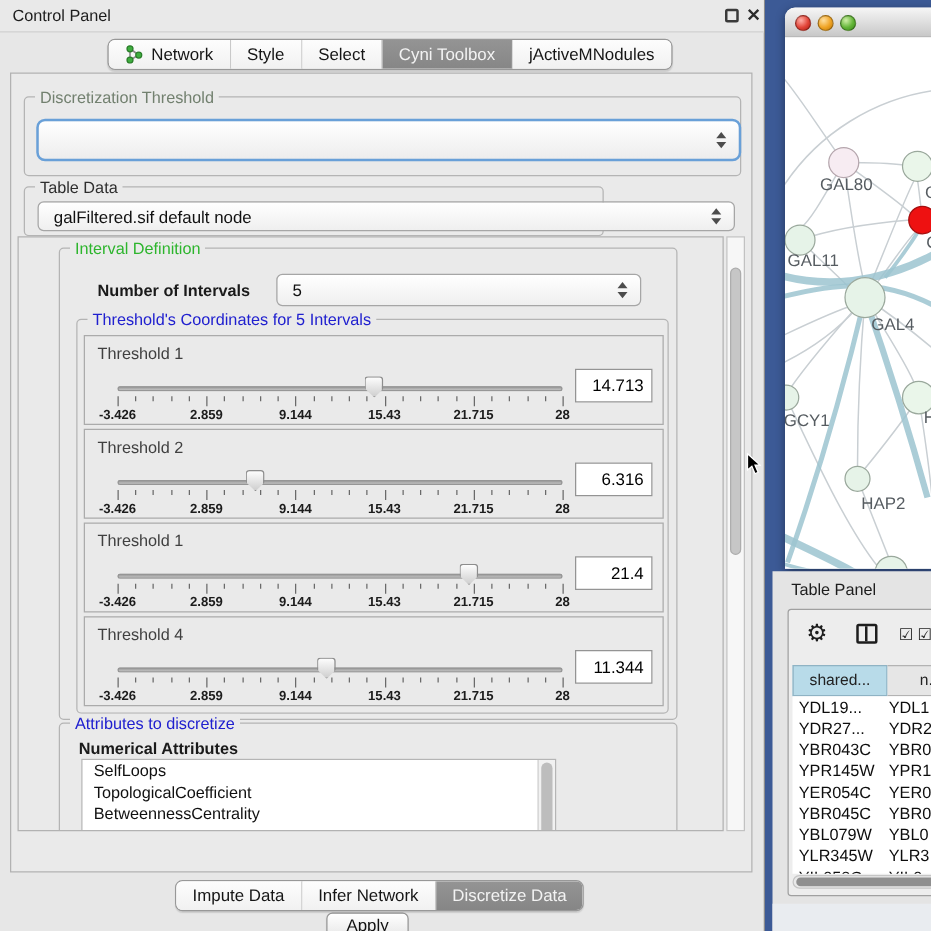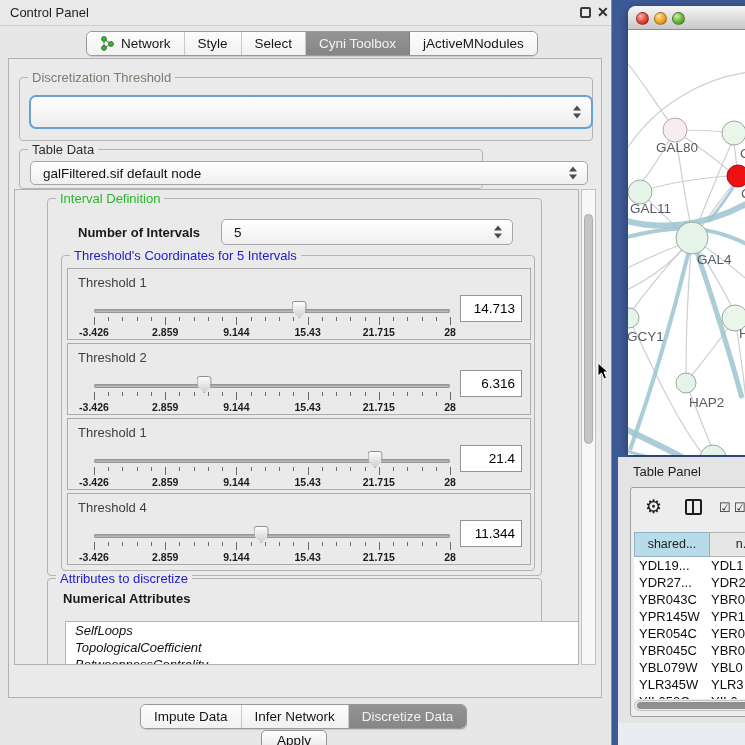--- a/index.html
+++ b/index.html
@@ -46,21 +46,21 @@
   
   .thrbox{position:absolute;left:5px;width:464px;height:72px;border:1px solid #ababab;background:#eaeaea;}
   .thrlab{position:absolute;left:10px;top:6px;font-weight:normal;font-size:13px;color:#404040;}
   .track{position:absolute;left:26px;top:40px;width:356px;height:4px;border-radius:3px;background:linear-gradient(#8f8f8f,#d2d2d2);box-shadow:inset 0 0 0 1px #969696;}
   .thumb{position:absolute;top:32px;width:15px;height:17px;transform:translateX(-50%);background:linear-gradient(#fdfdfd,#cfcfcf);border:1px solid #8d8d8d;border-radius:3px 3px 0 0;clip-path:polygon(0 0,100% 0,100% 58%,50% 100%,0 58%);}
   .tick{position:absolute;top:48px;width:1px;height:4px;background:#6a6a6a;}
   .tick.major{height:8px;}
   .tlbl{position:absolute;top:57px;transform:translateX(-50%);font-size:10.5px;font-weight:bold;color:#1c1c1c;white-space:nowrap;}
   .vbox{position:absolute;left:392px;top:26px;width:62px;height:27px;background:#fff;border:1px solid #949494;text-align:right;line-height:25px;padding-right:6px;font-size:13.5px;color:#000;}
   
-  .alist{position:absolute;left:17px;top:42px;width:529px;height:80px;background:#fff;border:1px solid #b5b5b5;overflow:hidden;font-style:italic;}
+  .alist{position:absolute;left:17px;top:28px;width:380px;height:80px;background:#fff;border:1px solid #b5b5b5;overflow:hidden;}
   .litem{padding:1px 0 1px 9px;font-size:13px;line-height:15px;color:#101010;white-space:nowrap;}
   .lscroll{position:absolute;right:0;top:0;width:14px;height:100%;background:#f1f1f1;border-left:1px solid #cfcfcf;}
   .lthumb{position:absolute;left:2px;top:2px;width:9px;height:66px;background:#bdbdbd;border-radius:5px;}
   .applybtn{position:absolute;left:252px;top:671px;width:66px;height:21px;background:linear-gradient(#ffffff,#e6e6e6);border:1px solid #979797;border-radius:5px;text-align:center;line-height:19px;font-size:13.5px;color:#111;box-shadow:0 1px 1px rgba(0,0,0,.1);}
   
   .netwin{position:absolute;left:628px;top:6px;width:120px;height:449px;background:#fff;border-radius:8px 0 0 0;box-shadow:0 2px 8px rgba(0,0,0,.4);overflow:hidden;}
   .net-tbar{position:absolute;left:0;top:0;width:100%;height:24px;background:linear-gradient(#f6f6f6,#c8c8c8);border-bottom:1px solid #8f8f8f;border-radius:8px 0 0 0;}
   .light{position:absolute;top:6px;width:13px;height:13px;border-radius:50%;border:1px solid rgba(0,0,0,.3);}
   .l-red{left:8px;background:radial-gradient(circle at 35% 30%,#ffb0a8,#e14438 55%,#a81c12);}
   .l-yel{left:26px;background:radial-gradient(circle at 35% 30%,#ffe0a0,#f0a323 55%,#b87708);}

